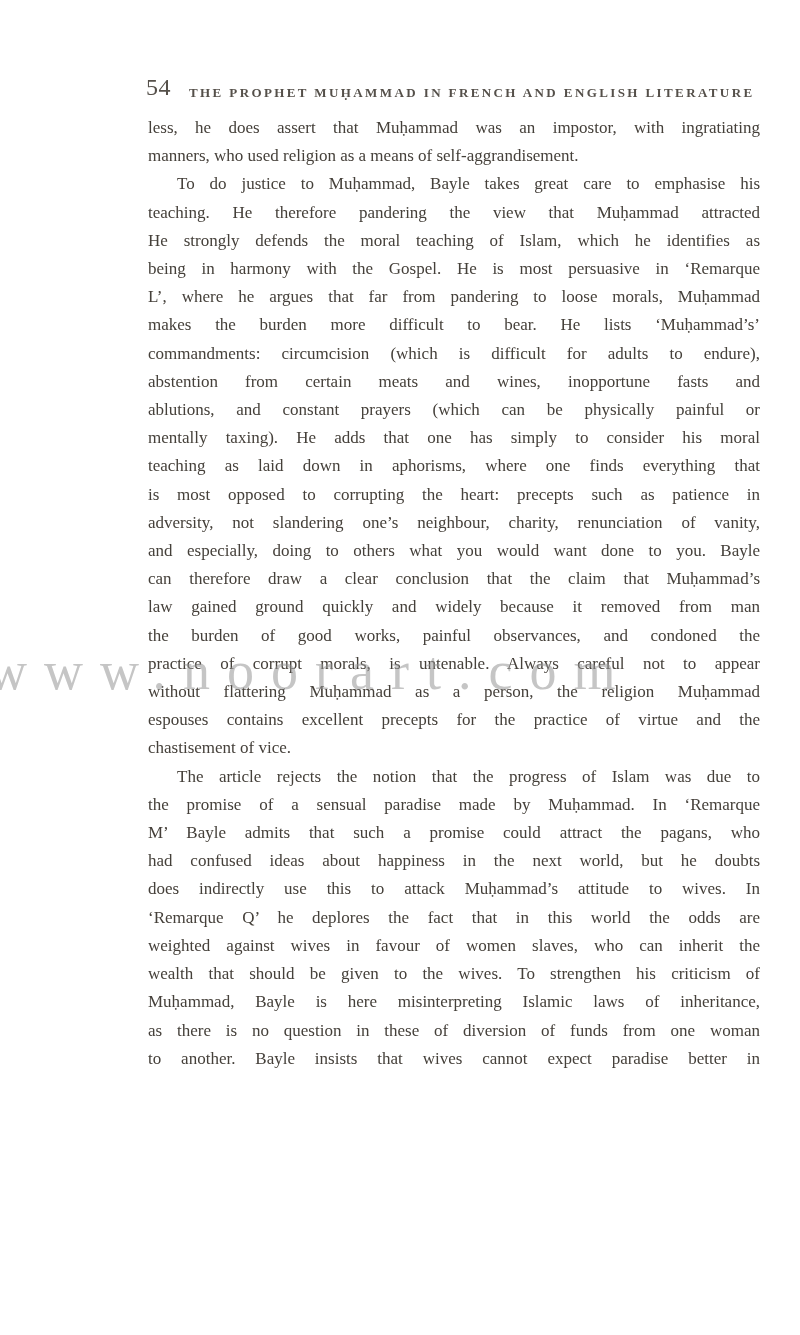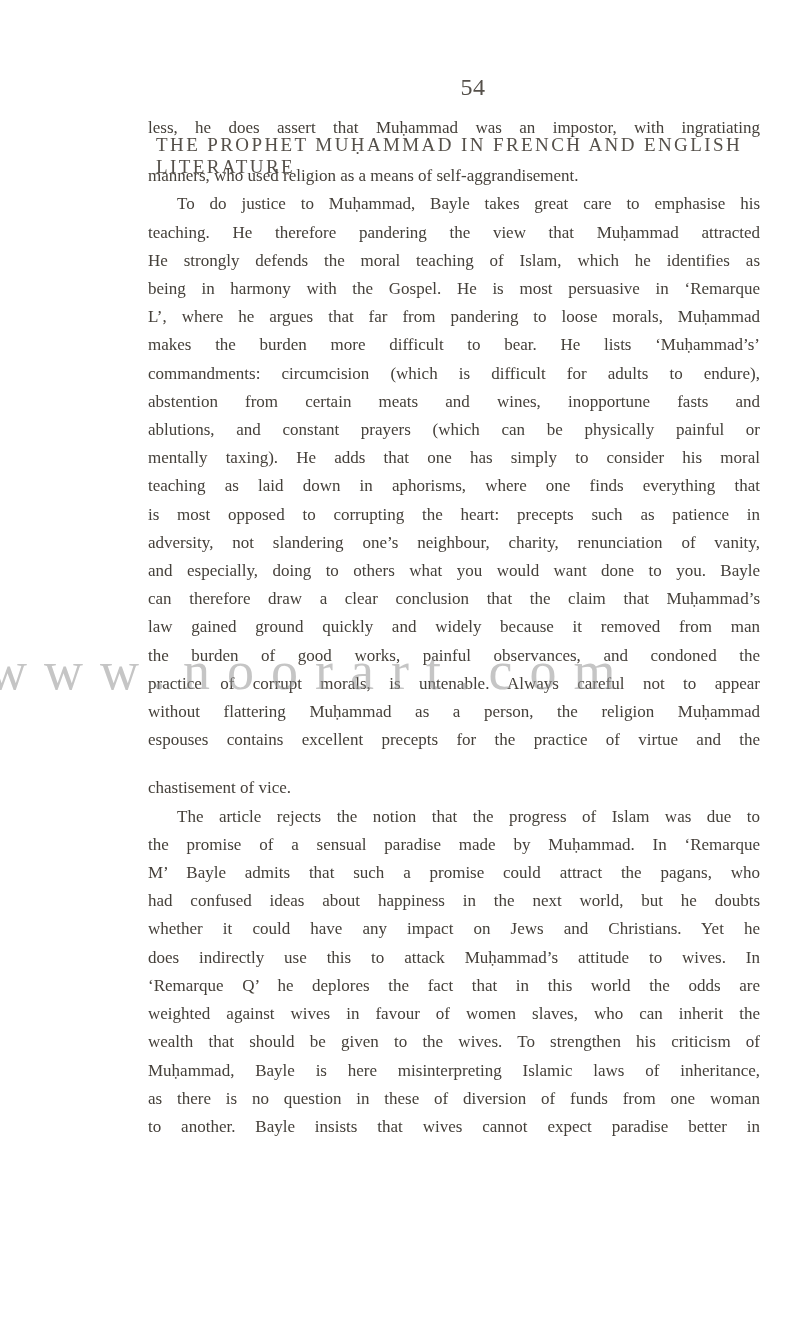--- a/index.html
+++ b/index.html
@@ -10,50 +10,48 @@
     margin: 0 auto;
     background: var(--page_bg, #ffffff);
     overflow: hidden;
     font-family: "Liberation Serif", "DejaVu Serif", serif;
   }
   .running-header {
     position: absolute;
     left: 146px;
     top: 74px;
     display: flex;
-    align-items: center;
-    gap: 33px;
+    align-items: flex-end;
+    gap: 18px;
     color: var(--header, #55504a);
-    flex-direction: column;
   }
   .page-num {
     font-size: 24px;
     letter-spacing: 0.5px;
   }
   .header-title {
-    font-size: 19px;
+    font-size: 13px;
     letter-spacing: 2.4px;
-    font-weight: 400;
-    margin-left: 10px;
+    font-weight: 700;
   }
   .body-text {
     position: absolute;
     left: 148px;
     top: 114px;
     width: 612px;
     color: var(--text, #45403a);
     font-size: 17px;
     line-height: 28.2px;
   }
   .line {
     text-align: justify;
     text-align-last: justify;
     font-family: Liberation Serif, serif;
   }
-  .line.last { text-align-last: left; margin-top: 20px; }
+  .line.last { text-align-last: left; }
   .line.first-indent { text-indent: 29px; }
   .watermark {
     position: absolute;
     left: -12px;
     top: 640px;
     font-size: 54px;
     letter-spacing: 17px;
     white-space: nowrap;
     color: var(--watermark, #969696);
     opacity: 0.55;
@@ -95,21 +93,20 @@
         <div class="line">practice of corrupt morals, is untenable. Always careful not to appear</div>
         <div class="line">without flattering Muḥammad as a person, the religion Muḥammad</div>
         <div class="line">espouses contains excellent precepts for the practice of virtue and the</div>
         <div class="line last">chastisement of vice.</div>
       </div>
       <div class="para">
         <div class="line first-indent">The article rejects the notion that the progress of Islam was due to</div>
         <div class="line">the promise of a sensual paradise made by Muḥammad. In ‘Remarque</div>
         <div class="line">M’ Bayle admits that such a promise could attract the pagans, who</div>
         <div class="line">had confused ideas about happiness in the next world, but he doubts</div>
-        <div class="line">whether it could have any impact on Jews and Christians. Yet he</div>
         <div class="line">does indirectly use this to attack Muḥammad’s attitude to wives. In</div>
         <div class="line">‘Remarque Q’ he deplores the fact that in this world the odds are</div>
         <div class="line">weighted against wives in favour of women slaves, who can inherit the</div>
         <div class="line">wealth that should be given to the wives. To strengthen his criticism of</div>
         <div class="line">Muḥammad, Bayle is here misinterpreting Islamic laws of inheritance,</div>
         <div class="line">as there is no question in these of diversion of funds from one woman</div>
         <div class="line">to another. Bayle insists that wives cannot expect paradise better in</div>
       </div>
     </main>
 

